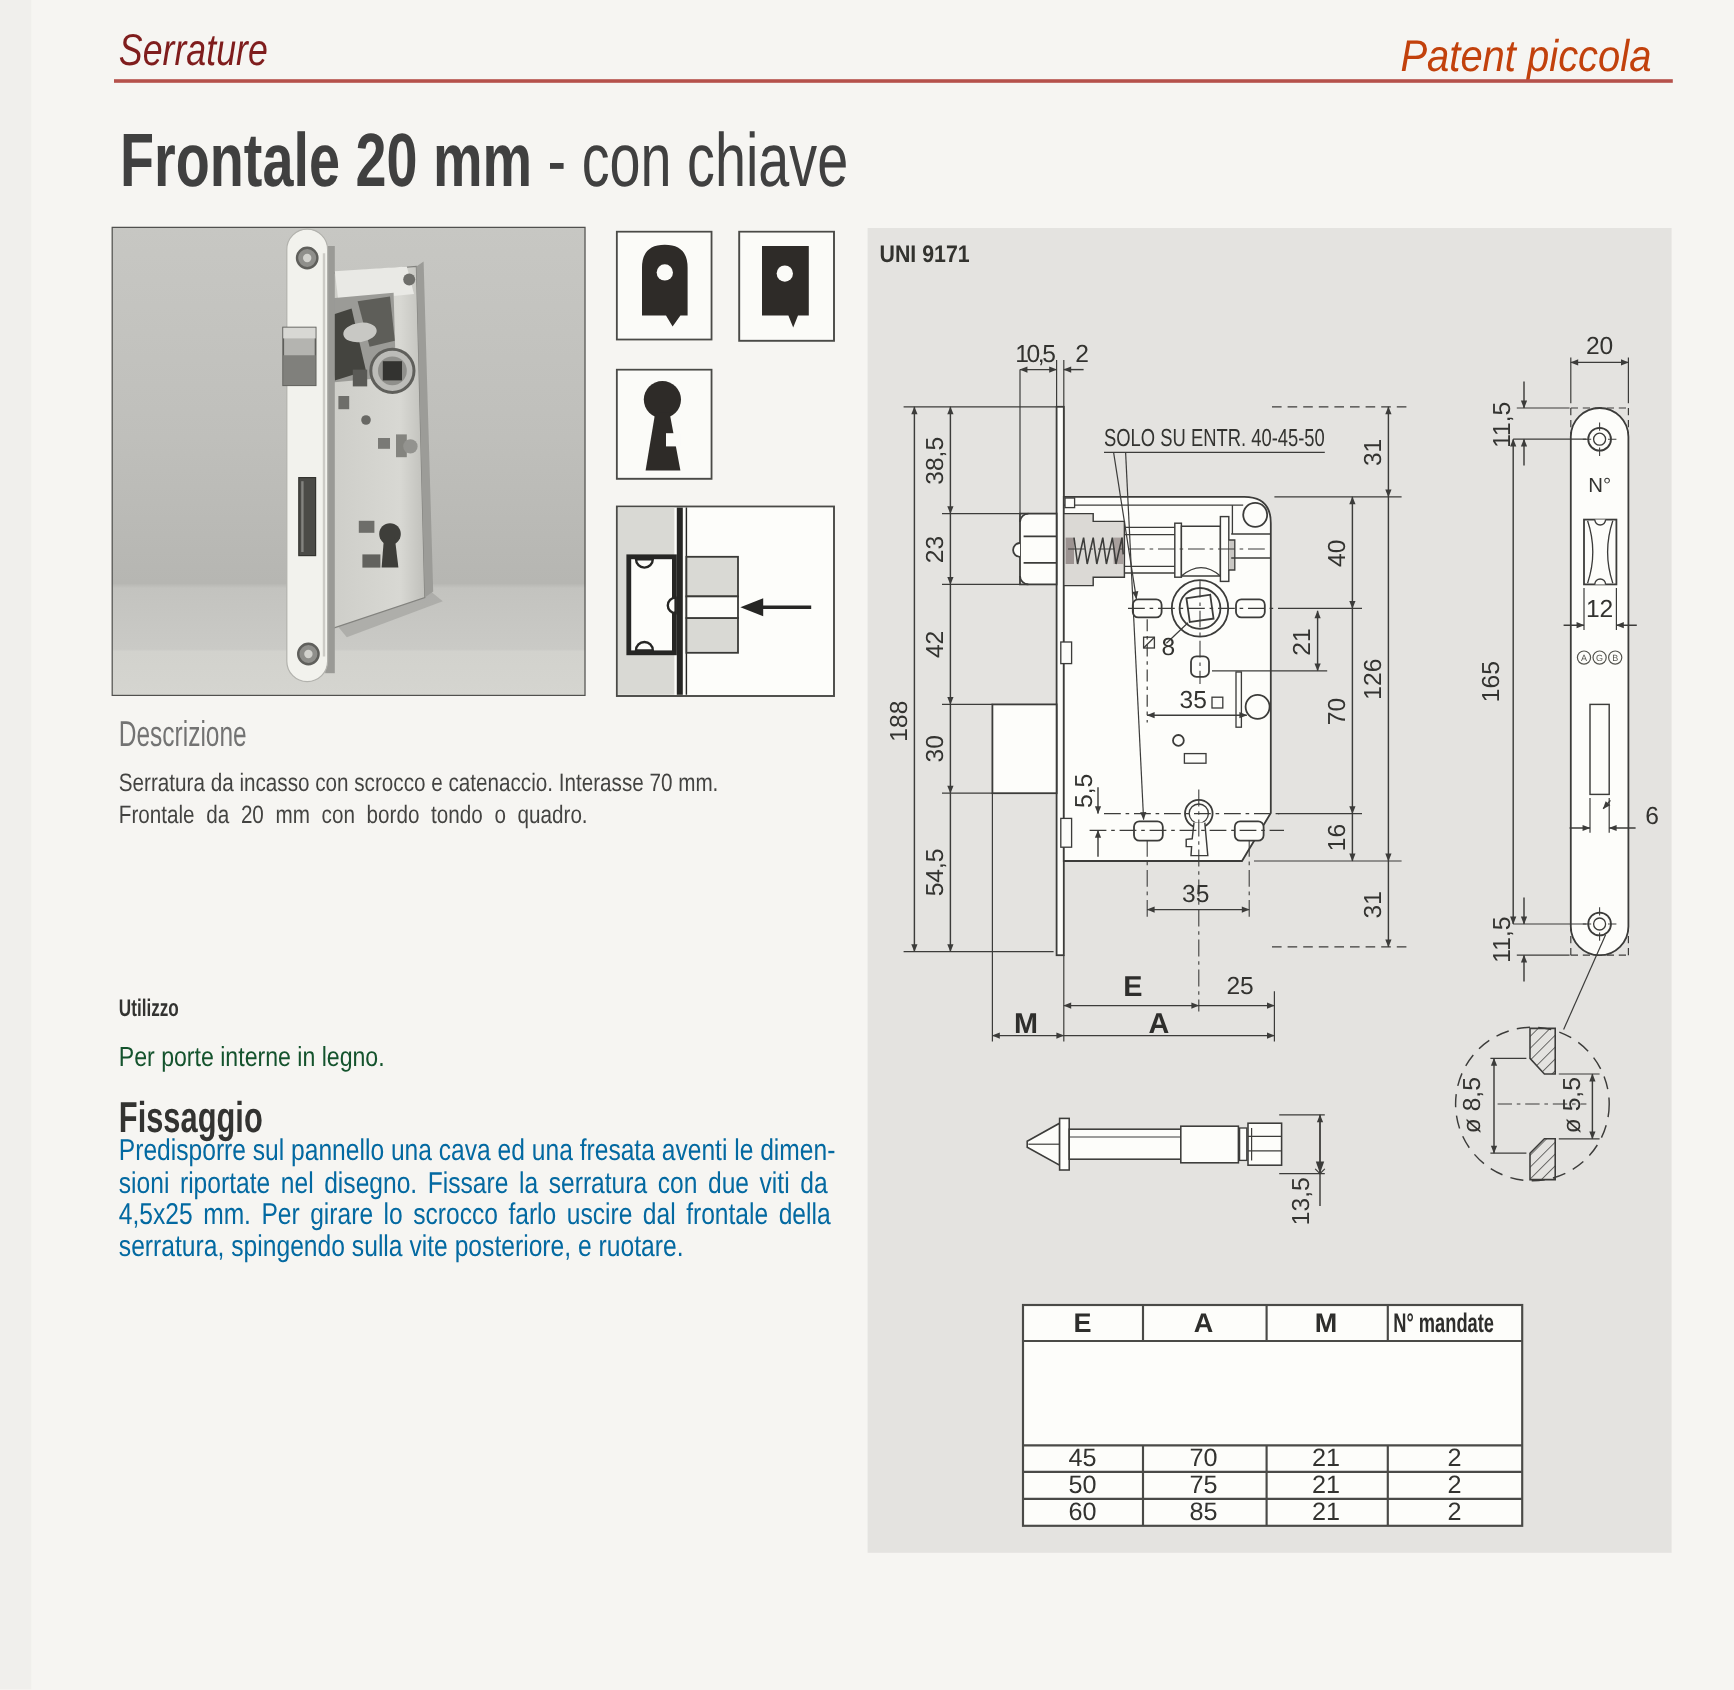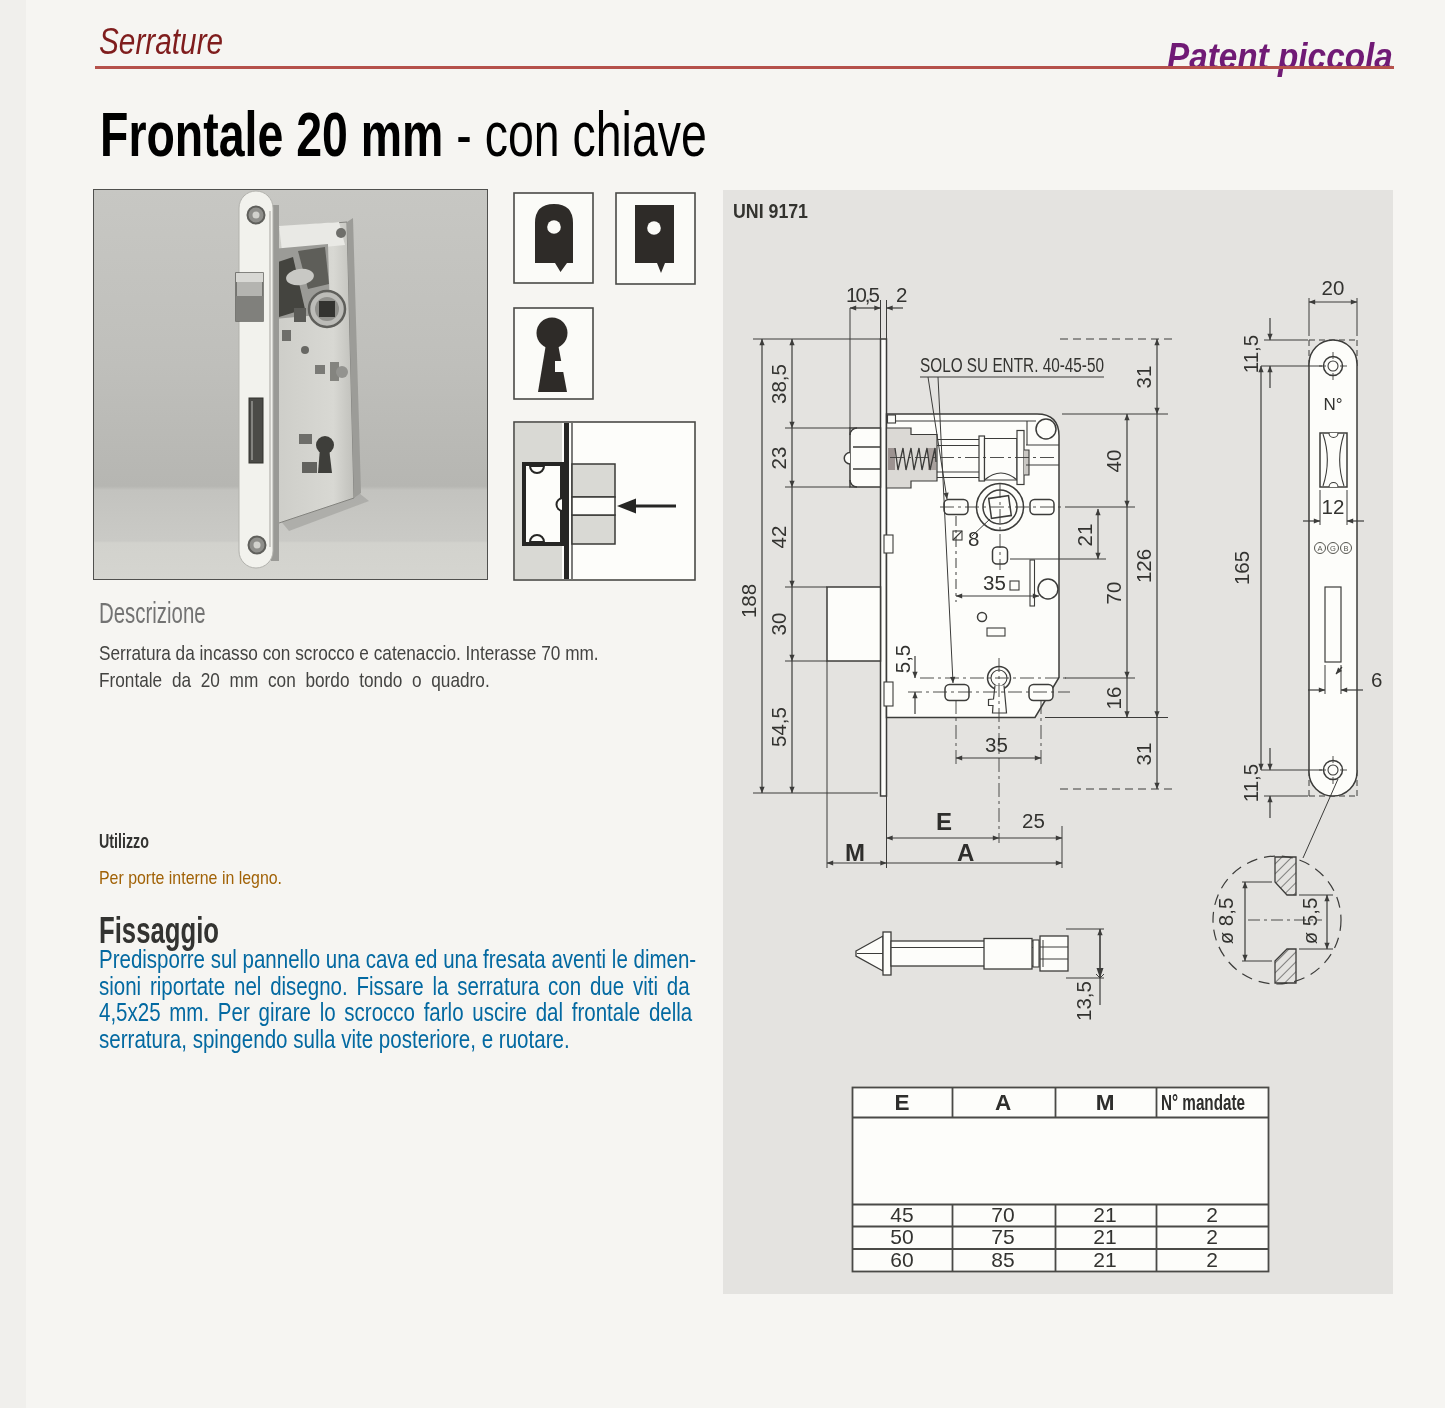--- a/index.html
+++ b/index.html
@@ -11,40 +11,40 @@
 </head>
 <body>
 
 <div class="abs" style="left:0;top:0;width:1445px;height:1408px;background:#f6f5f2"></div>
 
 <div class="abs" style="left:0;top:0;width:26px;height:1408px;background:#f0efec"></div>
 
 <div class="abs" style="left:99px;top:21px;font-size:37px;font-style:italic;color:#7f1d1d">
   <span class="sx" style="transform:scaleX(0.805)">Serrature</span></div>
 
-<div class="abs" style="left:1167px;top:36px;font-size:37px;font-style:italic;font-weight:bold;color:#701a75">
+<div class="abs" style="left:1167px;top:26px;font-size:37px;font-style:italic;font-weight:normal;color:#c2410c">
   <span class="sx" style="transform:scaleX(0.90)">Patent piccola</span></div>
 
 <div class="abs" style="left:95px;top:66px;width:1299px;height:3px;background:#b5514b"></div>
 
-<div class="abs" style="left:100px;top:98px;font-size:63px;color:#000000">
+<div class="abs" style="left:100px;top:98px;font-size:63px;color:#404040">
   <span class="sx" id="ttl" style="transform:scaleX(0.7375)"><b>Frontale 20 mm</b> - con chiave</span></div>
 
 <div class="abs" style="left:99px;top:596px;font-size:30px;font-weight:normal;color:#737373">
   <span class="sx" style="transform:scaleX(0.68)">Descrizione</span></div>
 
 <div class="abs" style="left:99px;top:640px;font-size:21px;color:#434341;line-height:26.5px">
   <div class="sx" style="transform:scaleX(0.82)">Serratura da incasso con scrocco e catenaccio. Interasse 70 mm.</div><br>
   <div class="sx" style="transform:scaleX(0.82);word-spacing:6px">Frontale da 20 mm con bordo tondo o quadro.</div>
 </div>
 
 <div class="abs" style="left:99px;top:830px;font-size:20px;font-weight:bold;color:#333331">
   <span class="sx" style="transform:scaleX(0.714)">Utilizzo</span></div>
 
-<div class="abs" style="left:99px;top:867px;font-size:19px;color:#a16207">
+<div class="abs" style="left:99px;top:867px;font-size:23px;color:#14532d">
   <span class="sx" style="transform:scaleX(0.837)">Per porte interne in legno.</span></div>
 
 <div class="abs" style="left:99px;top:910px;font-size:36px;font-weight:bold;color:#333331">
   <span class="sx" style="transform:scaleX(0.714)">Fissaggio</span></div>
 
 <div class="abs" style="left:99px;top:946px;font-size:25px;color:#0369a1;line-height:26.6px">
   <div class="sx" style="transform:scaleX(0.82)">Predisporre sul pannello una cava ed una fresata aventi le dimen-</div><br>
   <div class="sx" style="transform:scaleX(0.82);word-spacing:3.8px">sioni riportate nel disegno. Fissare la serratura con due viti da</div><br>
   <div class="sx" style="transform:scaleX(0.82);word-spacing:3.7px">4,5x25 mm. Per girare lo scrocco farlo uscire dal frontale della</div><br>
   <div class="sx" style="transform:scaleX(0.822)">serratura, spingendo sulla vite posteriore, e ruotare.</div>

